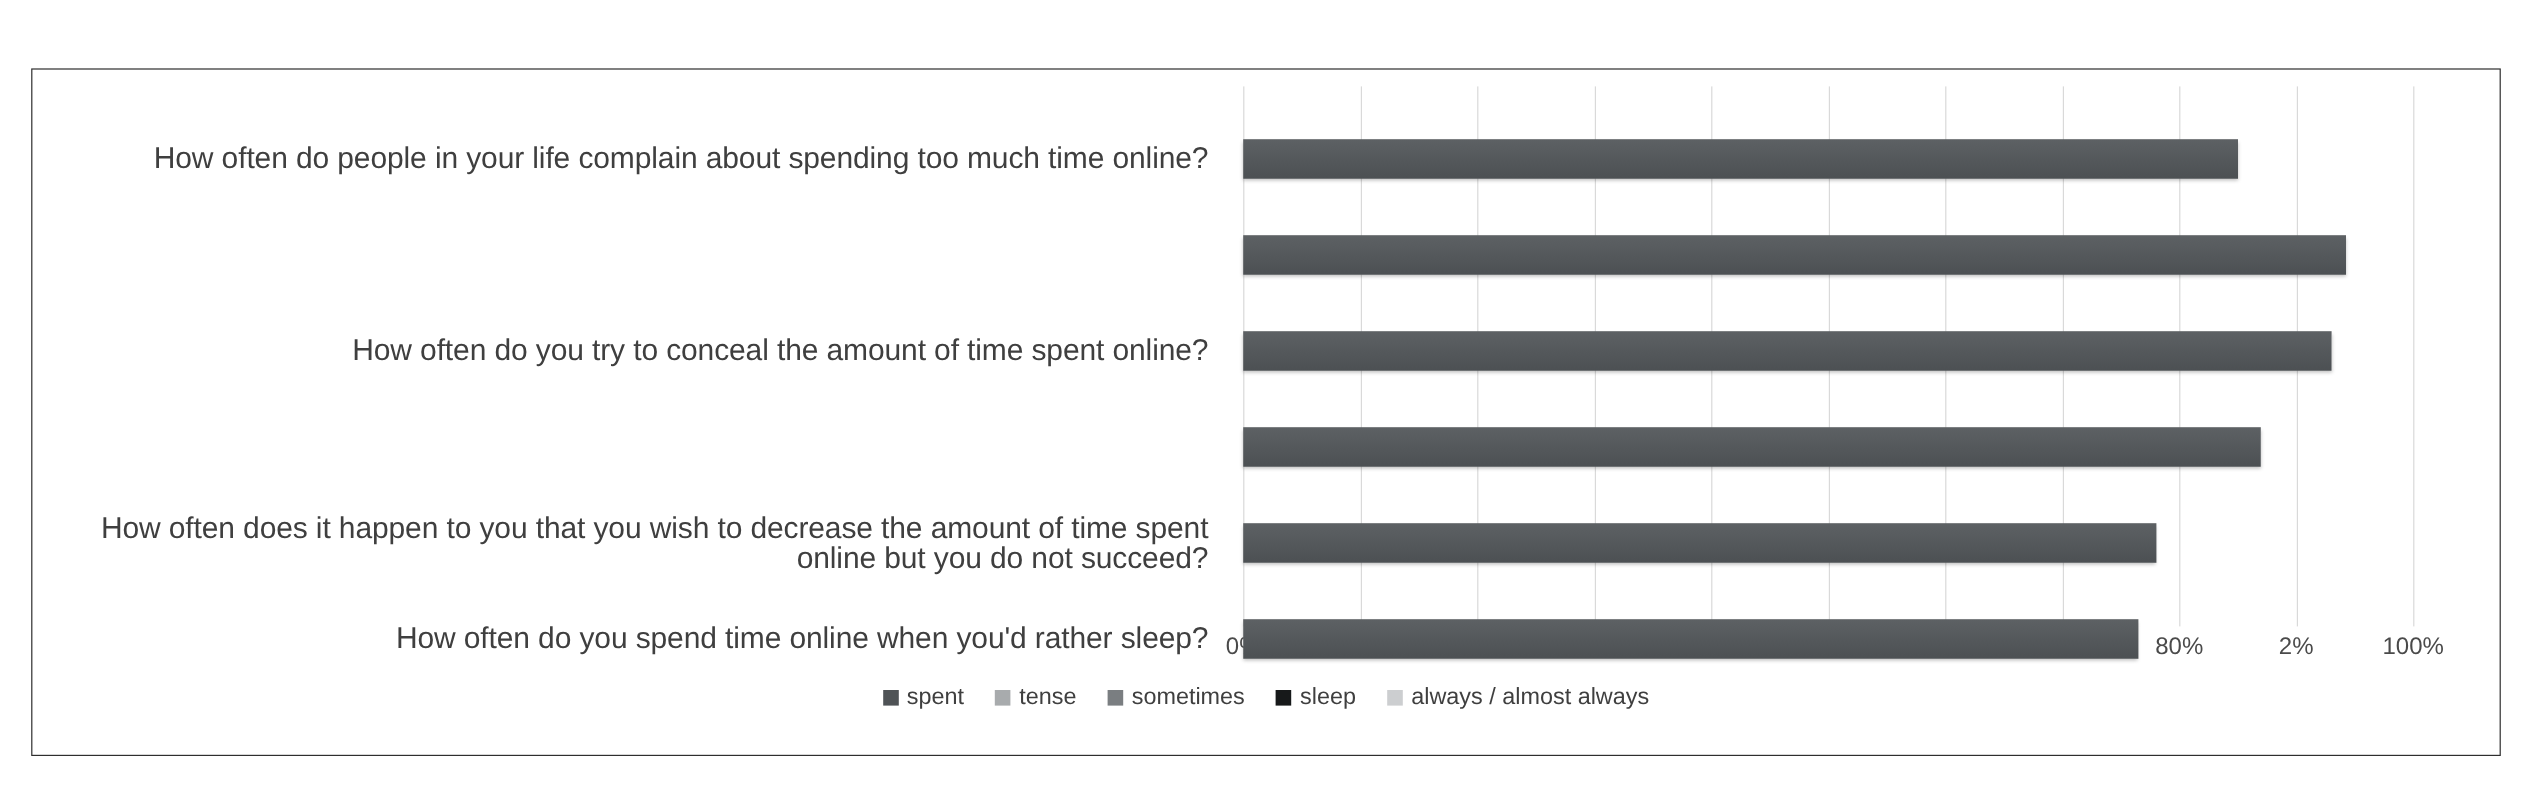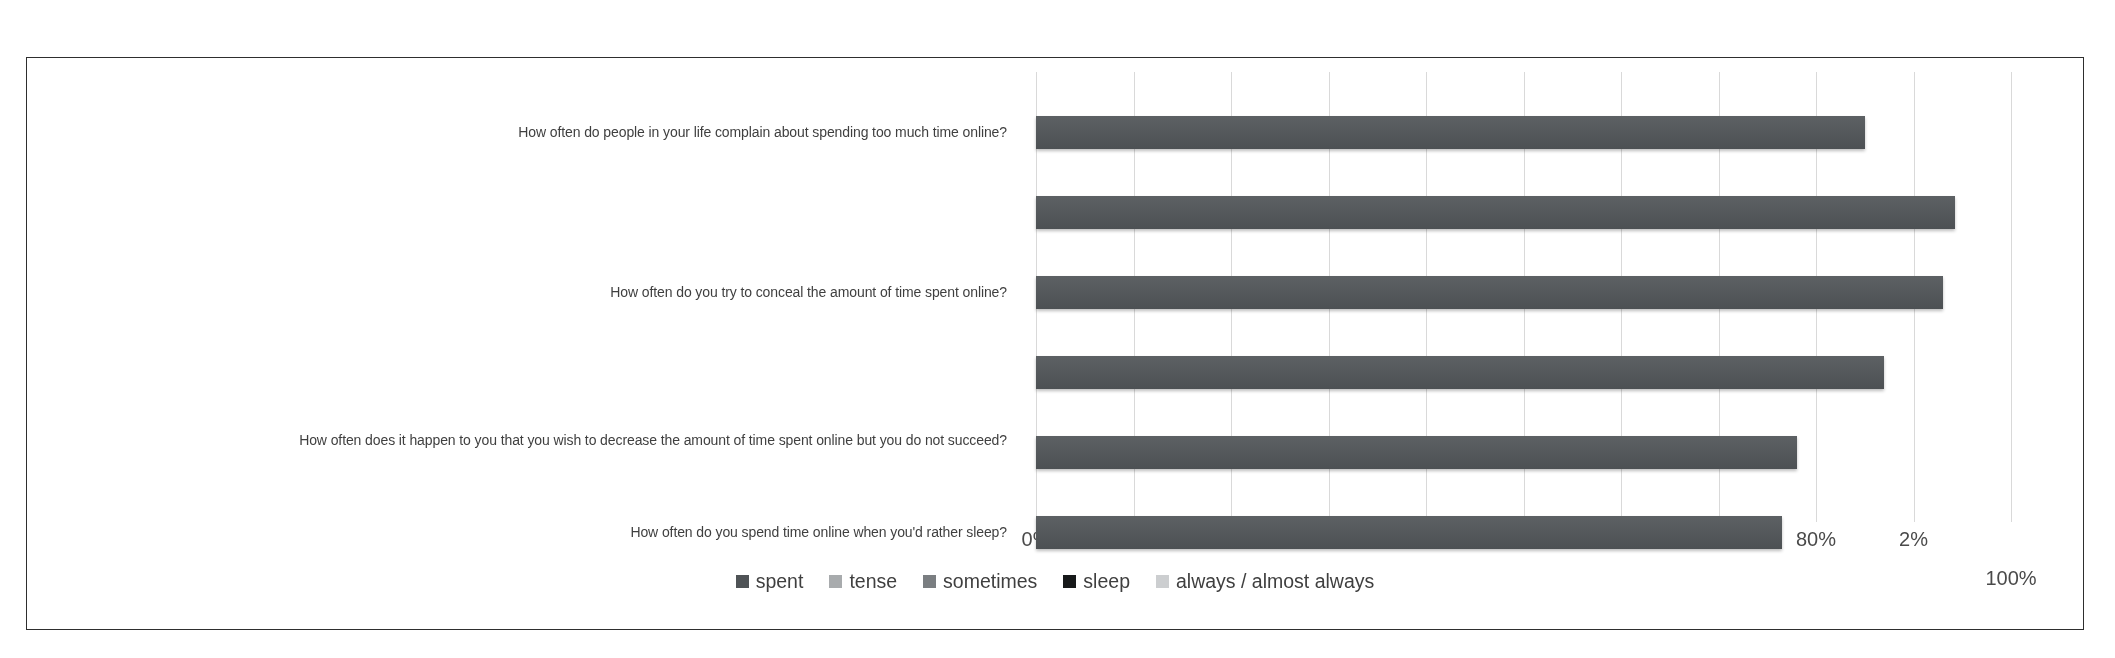--- a/index.html
+++ b/index.html
@@ -39,21 +39,21 @@
     left: 0px;
     top: 14px;
     width: 996px;
     height: 450px;
   }
   .cat-label {
     position: absolute;
     right: 16px;
     width: 980px;
     text-align: right;
-    font-size: 14px;
+    font-size: 25px;
     color: #3f3f3f;
     line-height: 25px;
     letter-spacing: -0.1px;
   }
 
   
   #plot-area {
     position: absolute;
     left: 1009px;
     top: 14px;
@@ -202,21 +202,21 @@
         <div class="tick-label" style="left: 0px;">0%</div>
         <div class="tick-label" style="left: 97.5px;">10%</div>
         <div class="tick-label" style="left: 195px;">20%</div>
         <div class="tick-label" style="left: 292.5px;">30%</div>
         <div class="tick-label" style="left: 390px;">40%</div>
         <div class="tick-label" style="left: 487.5px;">50%</div>
         <div class="tick-label" style="left: 585px;">60%</div>
         <div class="tick-label" style="left: 682.5px;">70%</div>
         <div class="tick-label" style="left: 780px;">80%</div>
         <div class="tick-label" style="left: 877.5px;">2%</div>
-        <div class="tick-label" style="left: 975px; margin-top: 39px;">100%</div>
+        <div class="tick-label" style="left: 975px;">100%</div>
       </div>
 
     <div id="legend">
         <div class="legend-item">
           <span class="legend-swatch sw-never"></span>
           <span class="legend-text">spent</span>
         </div>
         <div class="legend-item">
           <span class="legend-swatch sw-rarely"></span>
           <span class="legend-text">tense</span>

